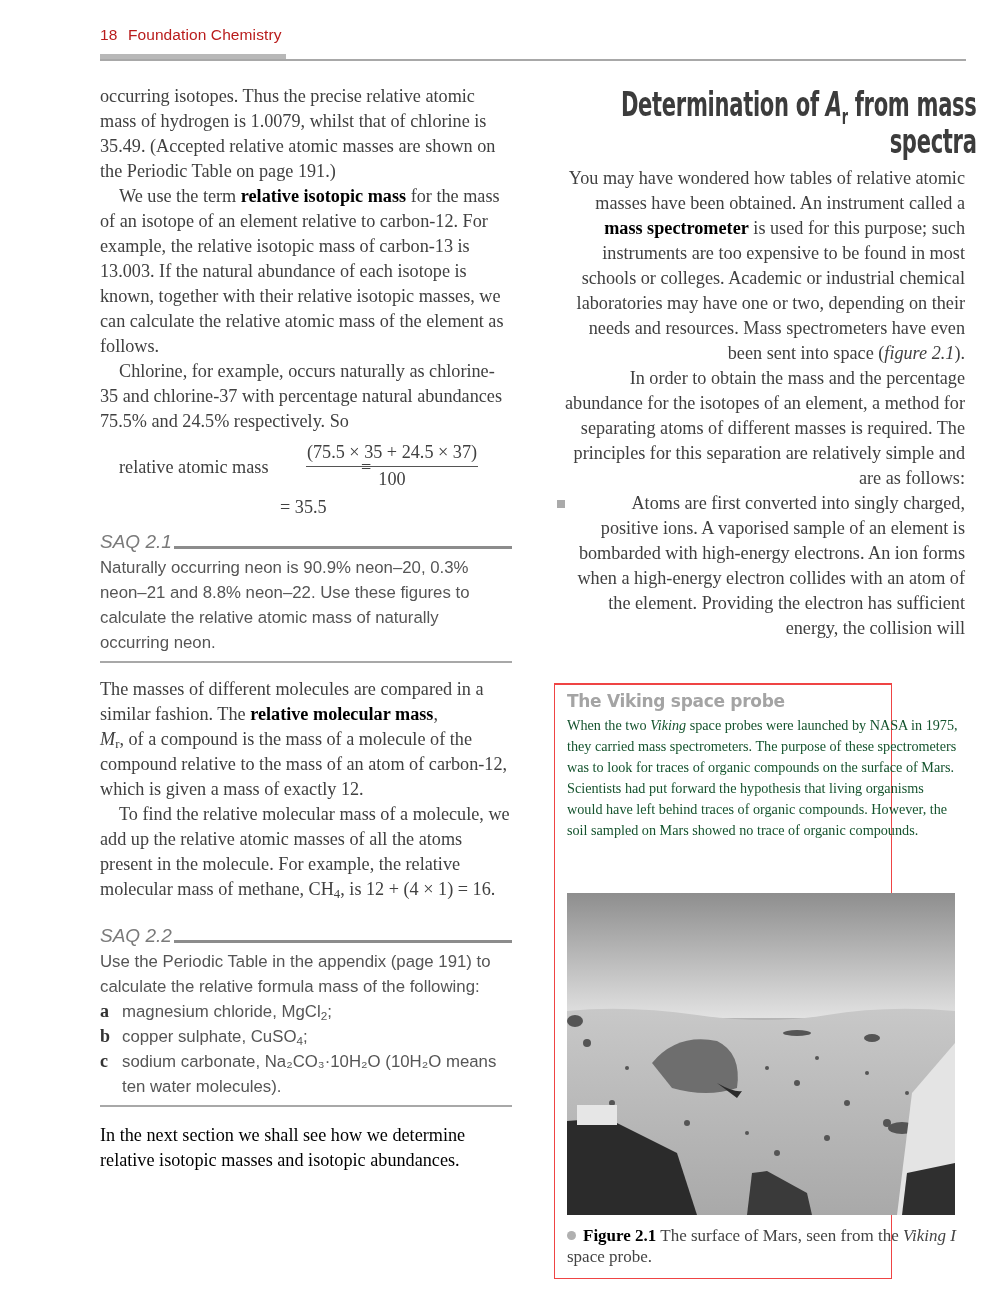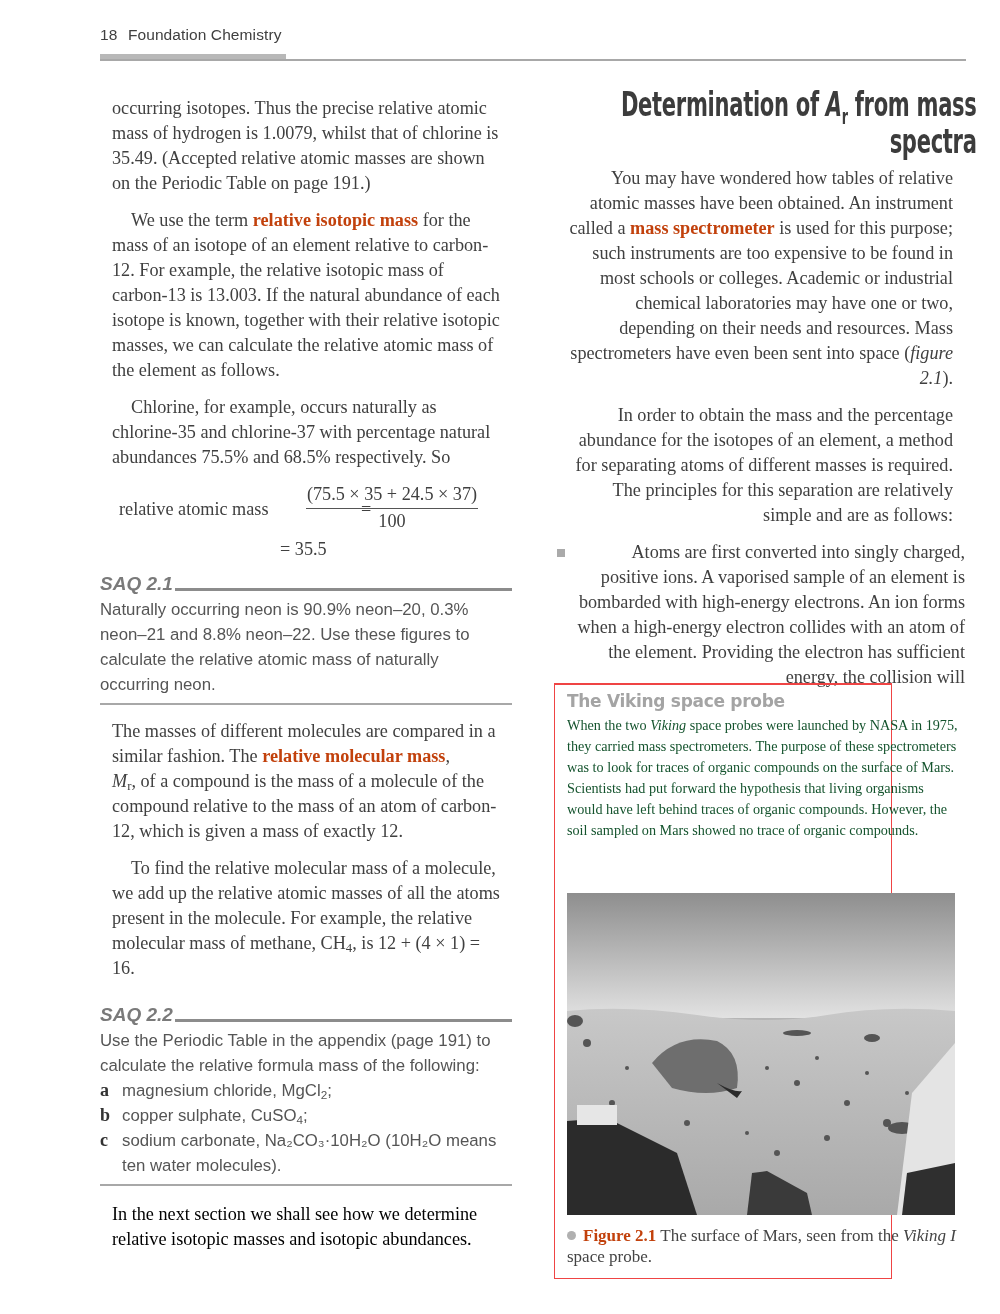--- a/index.html
+++ b/index.html
@@ -1,43 +1,43 @@
 <!DOCTYPE html>
 <html><head>
 <meta charset="utf-8">
 <style>
   * { box-sizing: border-box; margin: 0; padding: 0; }
   html, body { width: 1000px; height: 1314px; background: #ffffff; overflow: hidden; }
   body { position: relative; font-family: "DejaVu Serif", serif; color: #3a3a3a; }
 
-  .running-head { position: absolute; left: 100px; top: 26px; font-family: "Liberation Sans", sans-serif; font-size: 15.5px; color: #404040; letter-spacing: 0.1px; }
+  .running-head { position: absolute; left: 100px; top: 26px; font-family: "Liberation Sans", sans-serif; font-size: 15.5px; color: #b91c1c; letter-spacing: 0.1px; }
   .running-head .pageno { margin-right: 6px; }
   .head-bar { position: absolute; left: 100px; top: 54px; width: 186px; height: 6px; background: #b8b8b8; }
   .head-rule { position: absolute; left: 100px; top: 59px; width: 866px; height: 2px; background: #a8a8a8; }
 
   .col { position: absolute; font-family: "Liberation Serif", serif; font-size: 18.2px; line-height: 25px; color: #404040; }
   .col-left { left: 100px; top: 84px; width: 412px; }
   .col-right { left: 555px; top: 86px; width: 410px; text-align: right; }
 
-  .p { margin: 12px; }
+  .p { margin: 0; }
   .indent { text-indent: 19px; }
-  b, .bold { font-weight: bold; color: #c2410c; }
+  b, .bold { font-weight: bold; color: #000000; }
   i { font-style: italic; }
   sub { font-size: 70%; vertical-align: -3px; line-height: 0; }
 
   .equation { position: relative; height: 86px; margin-top: 6px; }
   .eq-label { position: absolute; left: 19px; top: 15px; }
   .eq-eqsign { position: absolute; left: 261px; top: 15px; }
   .eq-num { position: absolute; left: 206px; top: 0px; width: 172px; text-align: center; }
   .eq-bar { position: absolute; left: 206px; top: 26px; width: 172px; height: 1px; background: #555; }
   .eq-den { position: absolute; left: 206px; top: 27px; width: 172px; text-align: center; }
   .eq-result { position: absolute; left: 180px; top: 55px; }
 
   .saq-head { display: flex; align-items: flex-end; height: 24px; margin-top: 18px; }
-  .saq-title { font-family: "Liberation Sans", sans-serif; font-weight: bold; font-style: italic; font-size: 19px; color: #7a7a7a; line-height: 20px; }
+  .saq-title { font-family: "Liberation Sans", sans-serif; font-weight: normal; font-style: italic; font-size: 19px; color: #7a7a7a; line-height: 20px; }
   .saq-line { flex: 1; height: 3px; background: #8c8c8c; margin-left: 2px; margin-bottom: 3px; }
   .saq-body { font-family: "Liberation Sans", sans-serif; font-size: 16.8px; line-height: 25px; color: #555; padding-top: 3px; }
   .saq-rule { height: 2px; background: #a8a8a8; margin-top: 6px; }
   .saq-item { display: flex; }
   .saq-letter { width: 22px; font-family: "Liberation Serif", serif; font-weight: bold; font-size: 18px; color: #333; flex: none; }
 
   .heading { font-family: "DejaVu Sans", sans-serif; font-weight: bold; font-size: 34px; line-height: 37px; color: #3c3c3c; transform: scaleX(0.62); transform-origin: left top; width: 680px; letter-spacing: -0.5px; margin-bottom: 1px; }
   .heading .ital { font-style: italic; }
   .heading sub { font-size: 60%; vertical-align: -8px; font-style: normal; }
 
@@ -57,21 +57,21 @@
 <div class="running-head">
   <span class="pageno">18</span>
   <span>Foundation Chemistry</span>
 </div>
 <div class="head-bar"></div>
 <div class="head-rule"></div>
 
 <div class="col col-left">
   <p class="p">occurring isotopes. Thus the precise relative atomic mass of hydrogen is 1.0079, whilst that of chlorine is 35.49. (Accepted relative atomic masses are shown on the Periodic Table on page 191.)</p>
   <p class="p indent"><span>We use the term </span><b>relative isotopic mass</b><span> for the mass of an isotope of an element relative to carbon-12. For example, the relative isotopic mass of carbon-13 is 13.003. If the natural abundance of each isotope is known, together with their relative isotopic masses, we can calculate the relative atomic mass of the element as follows.</span></p>
-  <p class="p indent">Chlorine, for example, occurs naturally as chlorine-35 and chlorine-37 with percentage natural abundances 75.5% and 68.5% respectively. So</p>
+  <p class="p indent">Chlorine, for example, occurs naturally as chlorine-35 and chlorine-37 with percentage natural abundances 75.5% and 24.5% respectively. So</p>
 
   <div class="equation">
     <span class="eq-label">relative atomic mass</span>
     <span class="eq-eqsign">=</span>
     <span class="eq-num">(75.5 × 35 + 24.5 × 37)</span>
     <div class="eq-bar"></div>
     <span class="eq-den">100</span>
     <span class="eq-result">= 35.5</span>
   </div>
 

